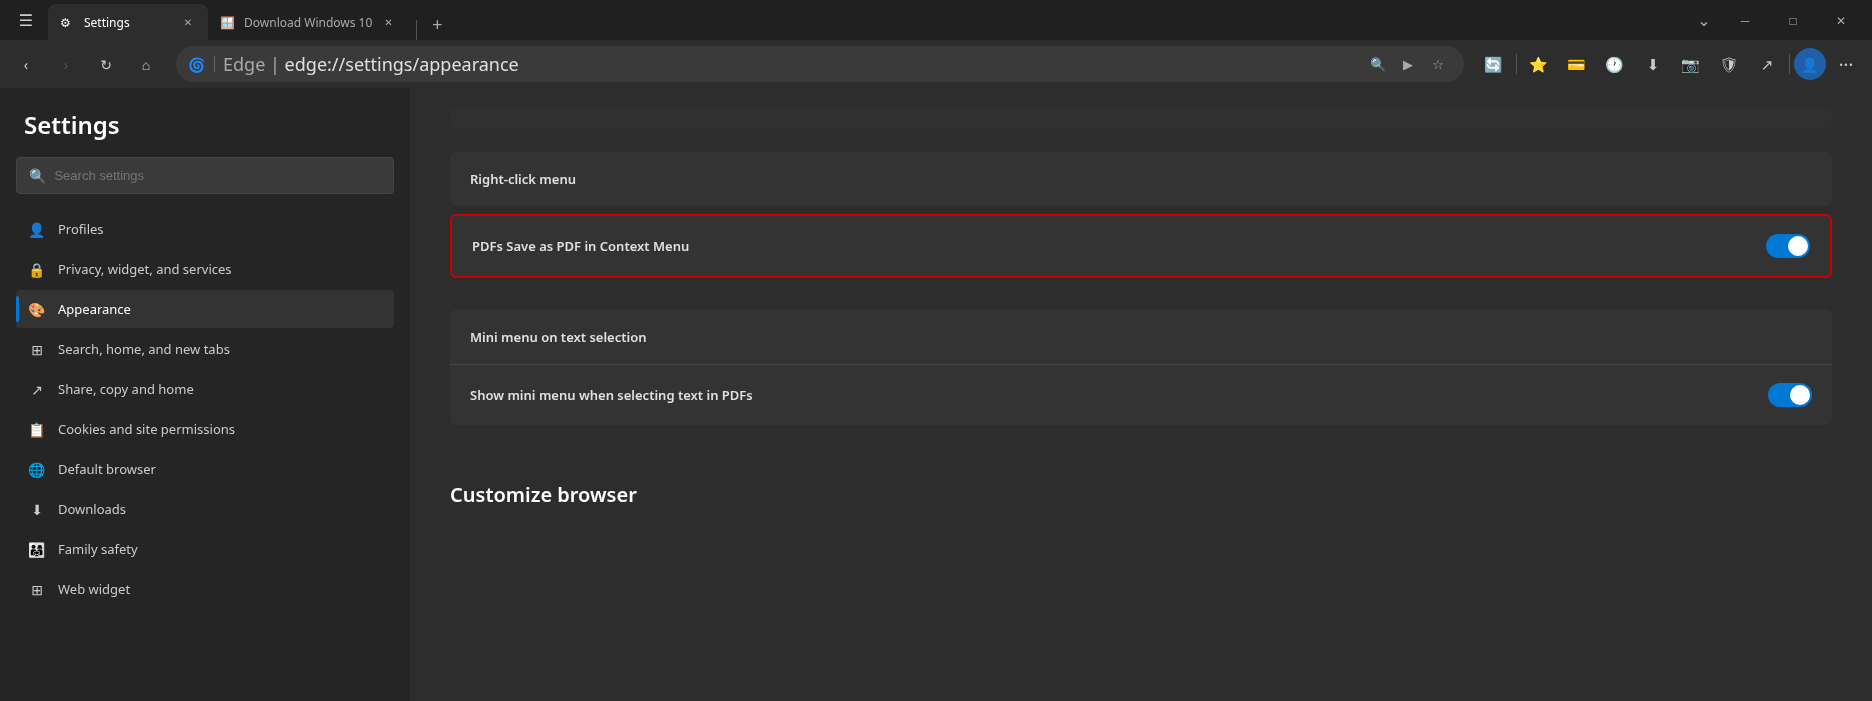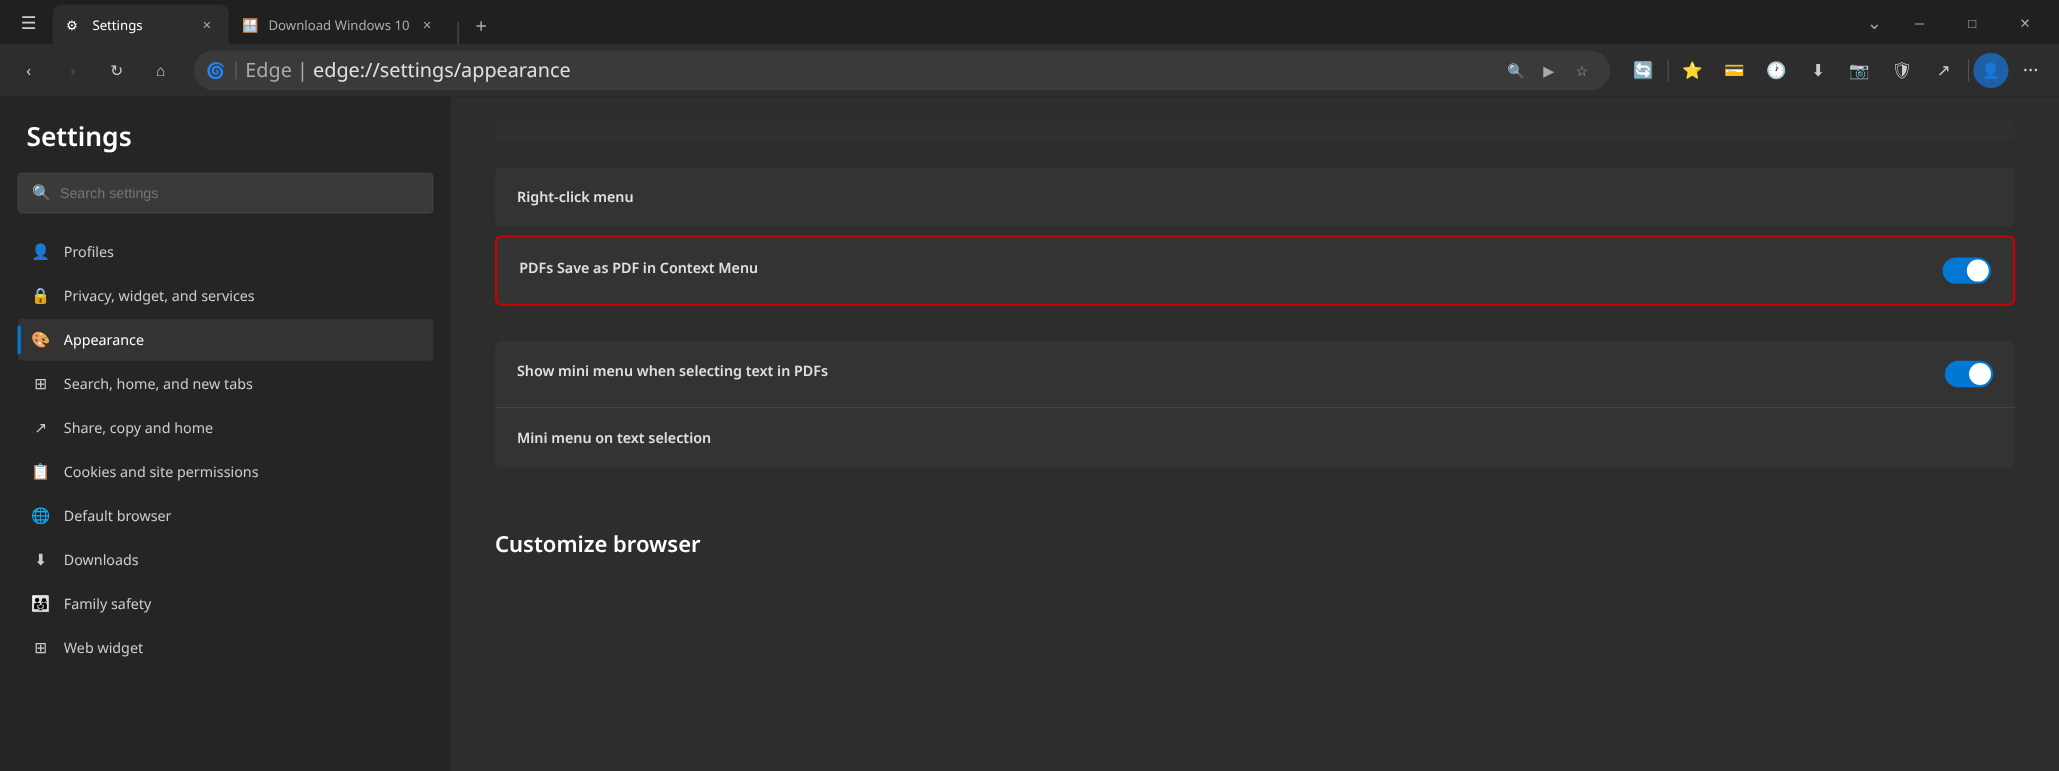--- a/index.html
+++ b/index.html
@@ -330,20 +330,21 @@
       background: #333;
       border-radius: 6px;
       margin-bottom: 8px;
       overflow: hidden;
     }
     .setting-card.highlighted {
       border: 2px solid #cc0000;
     }
     .setting-row {
       display: flex;
+      align-items: center;
       justify-content: space-between;
       padding: 18px 20px;
     }
     .setting-row + .setting-row {
       border-top: 1px solid #444;
     }
     .setting-label {
       font-size: 13px;
       font-weight: 600;
       color: #e0e0e0;
@@ -520,31 +521,31 @@
             <div class="toggle-knob"></div>
           </div>
         </div>
       </div>
 
       <div class="section-gap"></div>
 
       <div class="setting-card">
         <div class="setting-row">
           <div>
+            <div class="setting-label">Mini menu on text selection</div>
+          </div>
+        </div>
+        <div class="setting-row">
+          <div>
             <div class="setting-label">Show mini menu when selecting text in PDFs</div>
           </div>
           <div class="toggle on">
             <div class="toggle-knob"></div>
           </div>
         </div>
-        <div class="setting-row">
-          <div>
-            <div class="setting-label">Mini menu on text selection</div>
-          </div>
-        </div>
       </div>
 
       <div class="section-gap"></div>
       <div class="section-gap"></div>
 
       <div class="section-title">Customize browser</div>
     </div>
   </div>
 </div>
 

